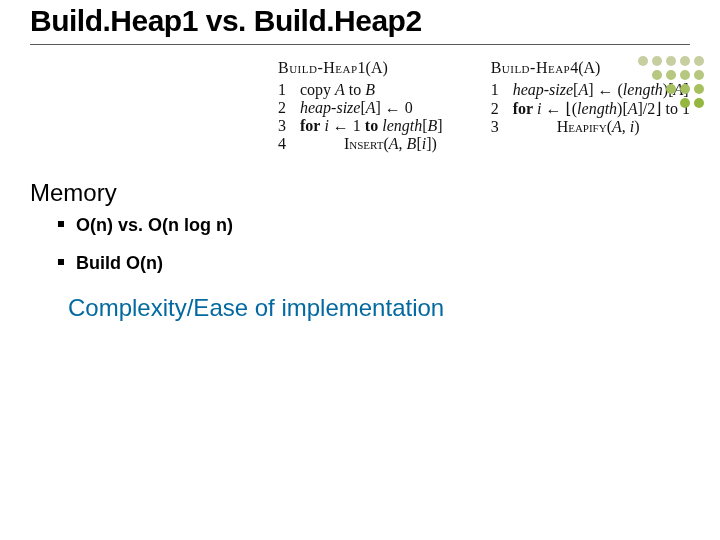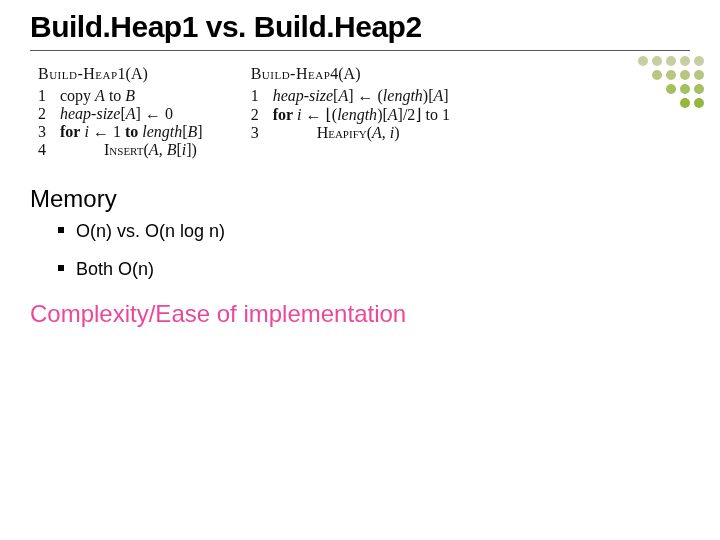--- a/index.html
+++ b/index.html
@@ -8,21 +8,21 @@
     width: 720px;
     height: 540px;
     background: #ffffff;
     font-family: Arial, Helvetica, sans-serif;
     color: #000;
     position: relative;
     overflow: hidden;
   }
   .slide {
     box-sizing: border-box;
-    padding: 10px 30px 0 30px;
+    padding: 4px 30px 0 30px;
     width: 720px;
     height: 460px;
     position: relative;
   }
   .title {
     font-size: 30px;
     font-weight: bold;
     margin: 0 0 6px 0;
     letter-spacing: -0.5px;
   }
@@ -30,20 +30,21 @@
     border: none;
     border-top: 1px solid #5a5a5a;
     margin: 0 0 14px 0;
     width: 100%;
   }
   .algos {
     display: flex;
     gap: 48px;
     margin-bottom: 26px;
     padding-left: 8px;
+    justify-content: flex-end;
   }
   .algo {
     font-family: "Times New Roman", Times, serif;
     font-size: 16px;
     color: #111;
   }
   .algo-header {
     margin-bottom: 4px;
   }
   .proc {
@@ -63,25 +64,26 @@
   }
   .code {
     display: table-cell;
     white-space: nowrap;
   }
   .ind2 { padding-left: 44px; margin-top: 44px; }
   .section {
     font-size: 24px;
     margin: 6px 0 6px 0;
   }
-  .section.brown { color: #ec4899; margin-top: 18px; }
+  .section.brown { color: #0369a1; margin-top: 18px; margin-left: 38px; }
   .bullets {
     margin: 0 0 14px 0;
     padding: 0 0 0 46px;
     list-style: none;
+    font-weight: bold;
   }
   .bullets li {
     position: relative;
     font-size: 18px;
     line-height: 1.35;
     margin: 2px 0;
   }
   .bullets li::before {
     content: "";
     position: absolute;
@@ -189,18 +191,18 @@
     </div>
 
   </div>
 
   <div class="section">Memory</div>
   <ul class="bullets">
       <li>O(n) vs. O(n log n)</li>
     </ul>
 
   <ul class="bullets">
-      <li>Both O(n)</li>
+      <li>Build O(n)</li>
     </ul>
 
   <div class="section brown">Complexity/Ease of implementation</div>
 
 </div>
 
 </body></html>

